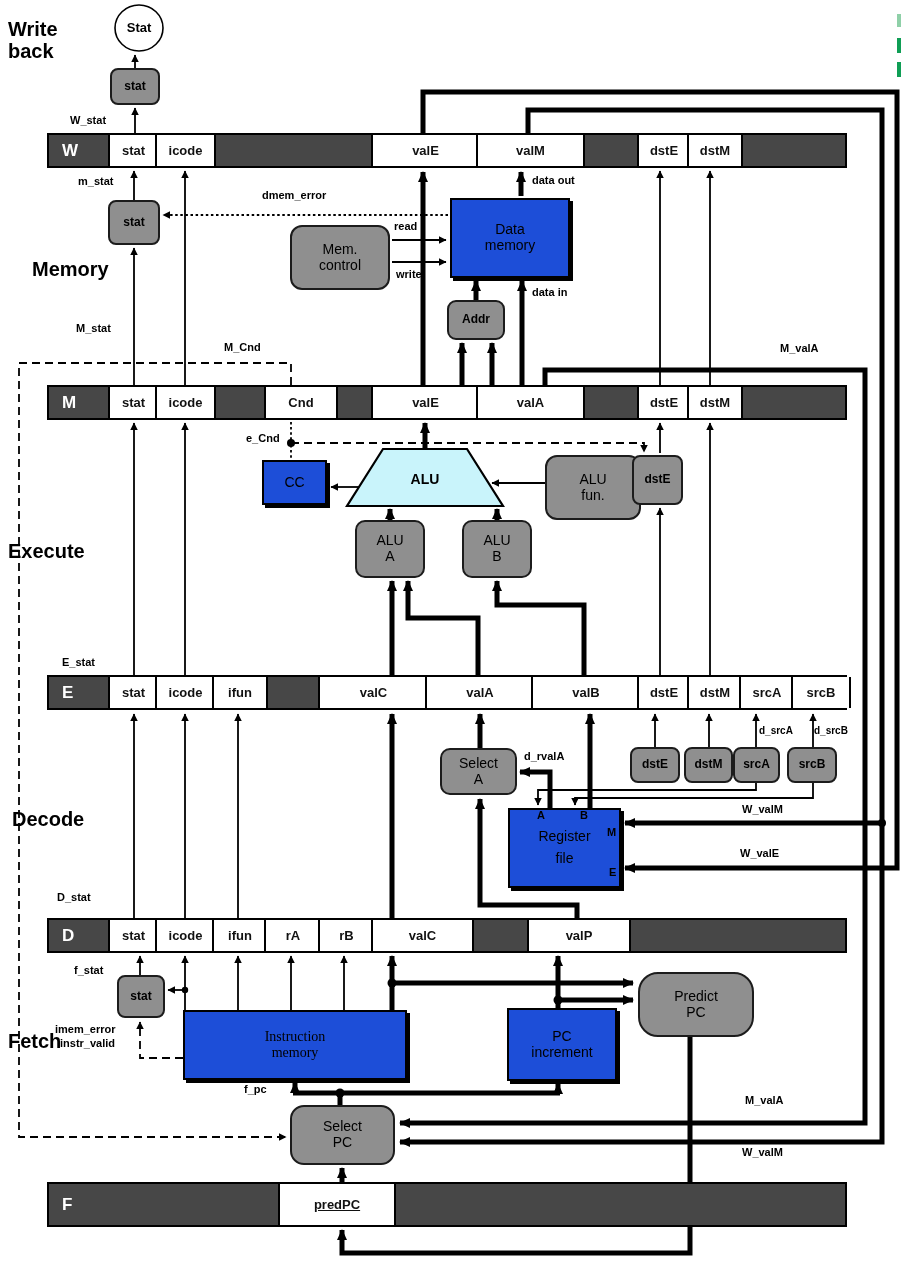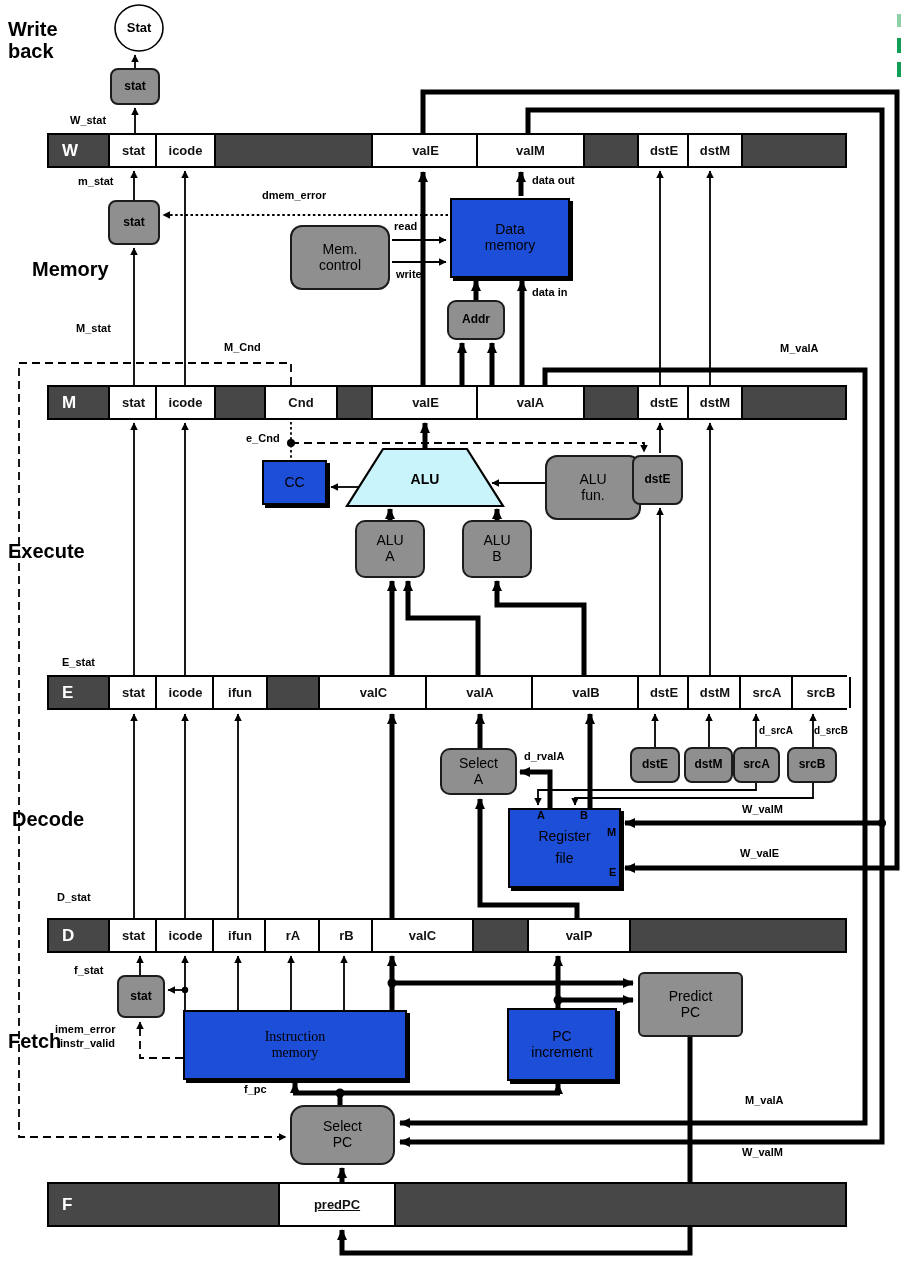--- a/index.html
+++ b/index.html
@@ -227,21 +227,21 @@
       <div class="blk gray sm" style="left: 787px; top: 747px; width: 50px; height: 36px; border-radius: 8px;">
         <div>srcB</div>
       </div>
       <div class="blk cyan md" style="left: 508px; top: 808px; width: 113px; height: 80px; border-radius: 0px; gap: 6px;">
         <div>Register</div>
         <div>file</div>
       </div>
       <div class="blk gray sm" style="left: 117px; top: 975px; width: 48px; height: 43px; border-radius: 8px;">
         <div>stat</div>
       </div>
-      <div class="blk gray md" style="left: 638px; top: 972px; width: 105px; height: 65px; border-radius: 6px;">
+      <div class="blk gray md" style="left: 638px; top: 972px; width: 116px; height: 65px; border-radius: 20px;">
         <div>Predict</div>
         <div>PC</div>
       </div>
       <div class="blk cyan md" style="left: 183px; top: 1010px; width: 224px; height: 70px; border-radius: 0px; font-family: Liberation Serif, serif;">
         <div>Instruction</div>
         <div>memory</div>
       </div>
       <div class="blk cyan md" style="left: 507px; top: 1008px; width: 110px; height: 73px; border-radius: 0px;">
         <div>PC</div>
         <div>increment</div>

